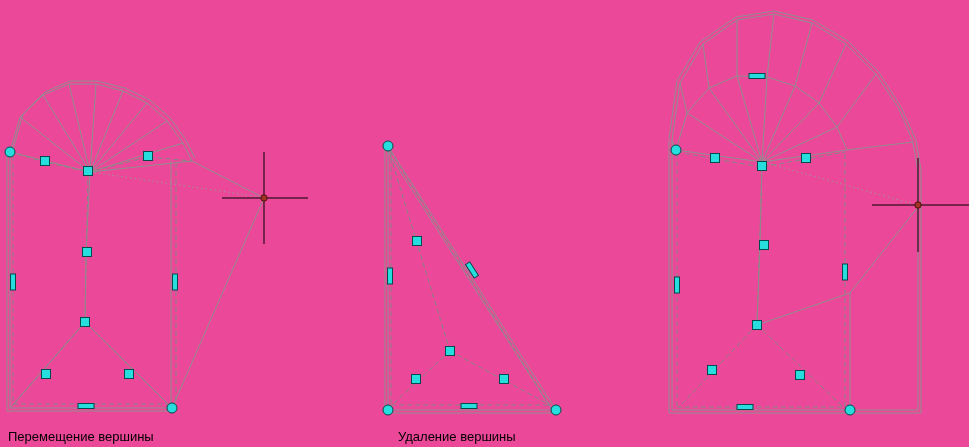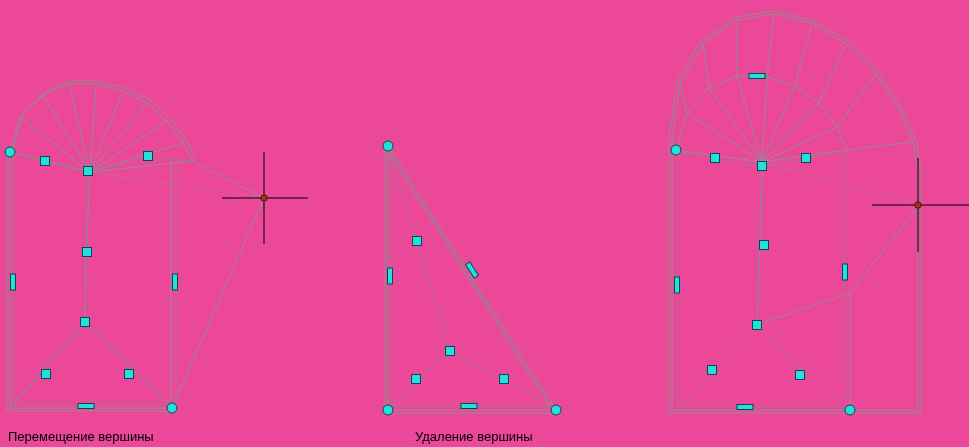--- a/index.html
+++ b/index.html
@@ -1,21 +1,21 @@
 <!DOCTYPE html>
 <html style="--edge: #8f8f8f; --edge-dashed: #878787; --guide: #989898; --handle-fill: #26dede; --handle-stroke: #004b4b; --crosshair: #000000; --cursor-dot-fill: #a03226; --cursor-dot-stroke: #4f0f08;"><head>
 <meta charset="utf-8">
 <style>
   html,body{margin:0;padding:0;background:#fff;}
   .canvas{position:relative;width:969px;height:447px;background:#ec4899;overflow:hidden;
           font-family:"Liberation Sans",sans-serif;}
   .canvas svg{position:absolute;left:0;top:0;}
   .caption{position:absolute;top:429px;font-size:13px;color:#000;white-space:nowrap;}
   .cap-0{left:8px}
-  .cap-1{left:415px}
+  .cap-1{left:398px}
   .cap-2{left:669px}
   .ln-solid{fill:none;stroke:var(--edge,#8f8f8f);stroke-width:1;}
   .ln-dashed{fill:none;stroke:var(--edge-dashed,#878787);stroke-width:1;stroke-dasharray:5 3;}
   .ln-dotted{fill:none;stroke:var(--guide,#989898);stroke-width:1;stroke-dasharray:1.5 3;}
   .handle{fill:var(--handle-fill,#26dede);stroke:var(--handle-stroke,#004b4b);stroke-width:1;}
   .crosshair-line{stroke:var(--crosshair,#000);stroke-width:1;}
   .cursor-dot{fill:var(--cursor-dot-fill,#a03226);stroke:var(--cursor-dot-stroke,#4f0f08);stroke-width:1;}
 </style>
 </head>
 <body>

